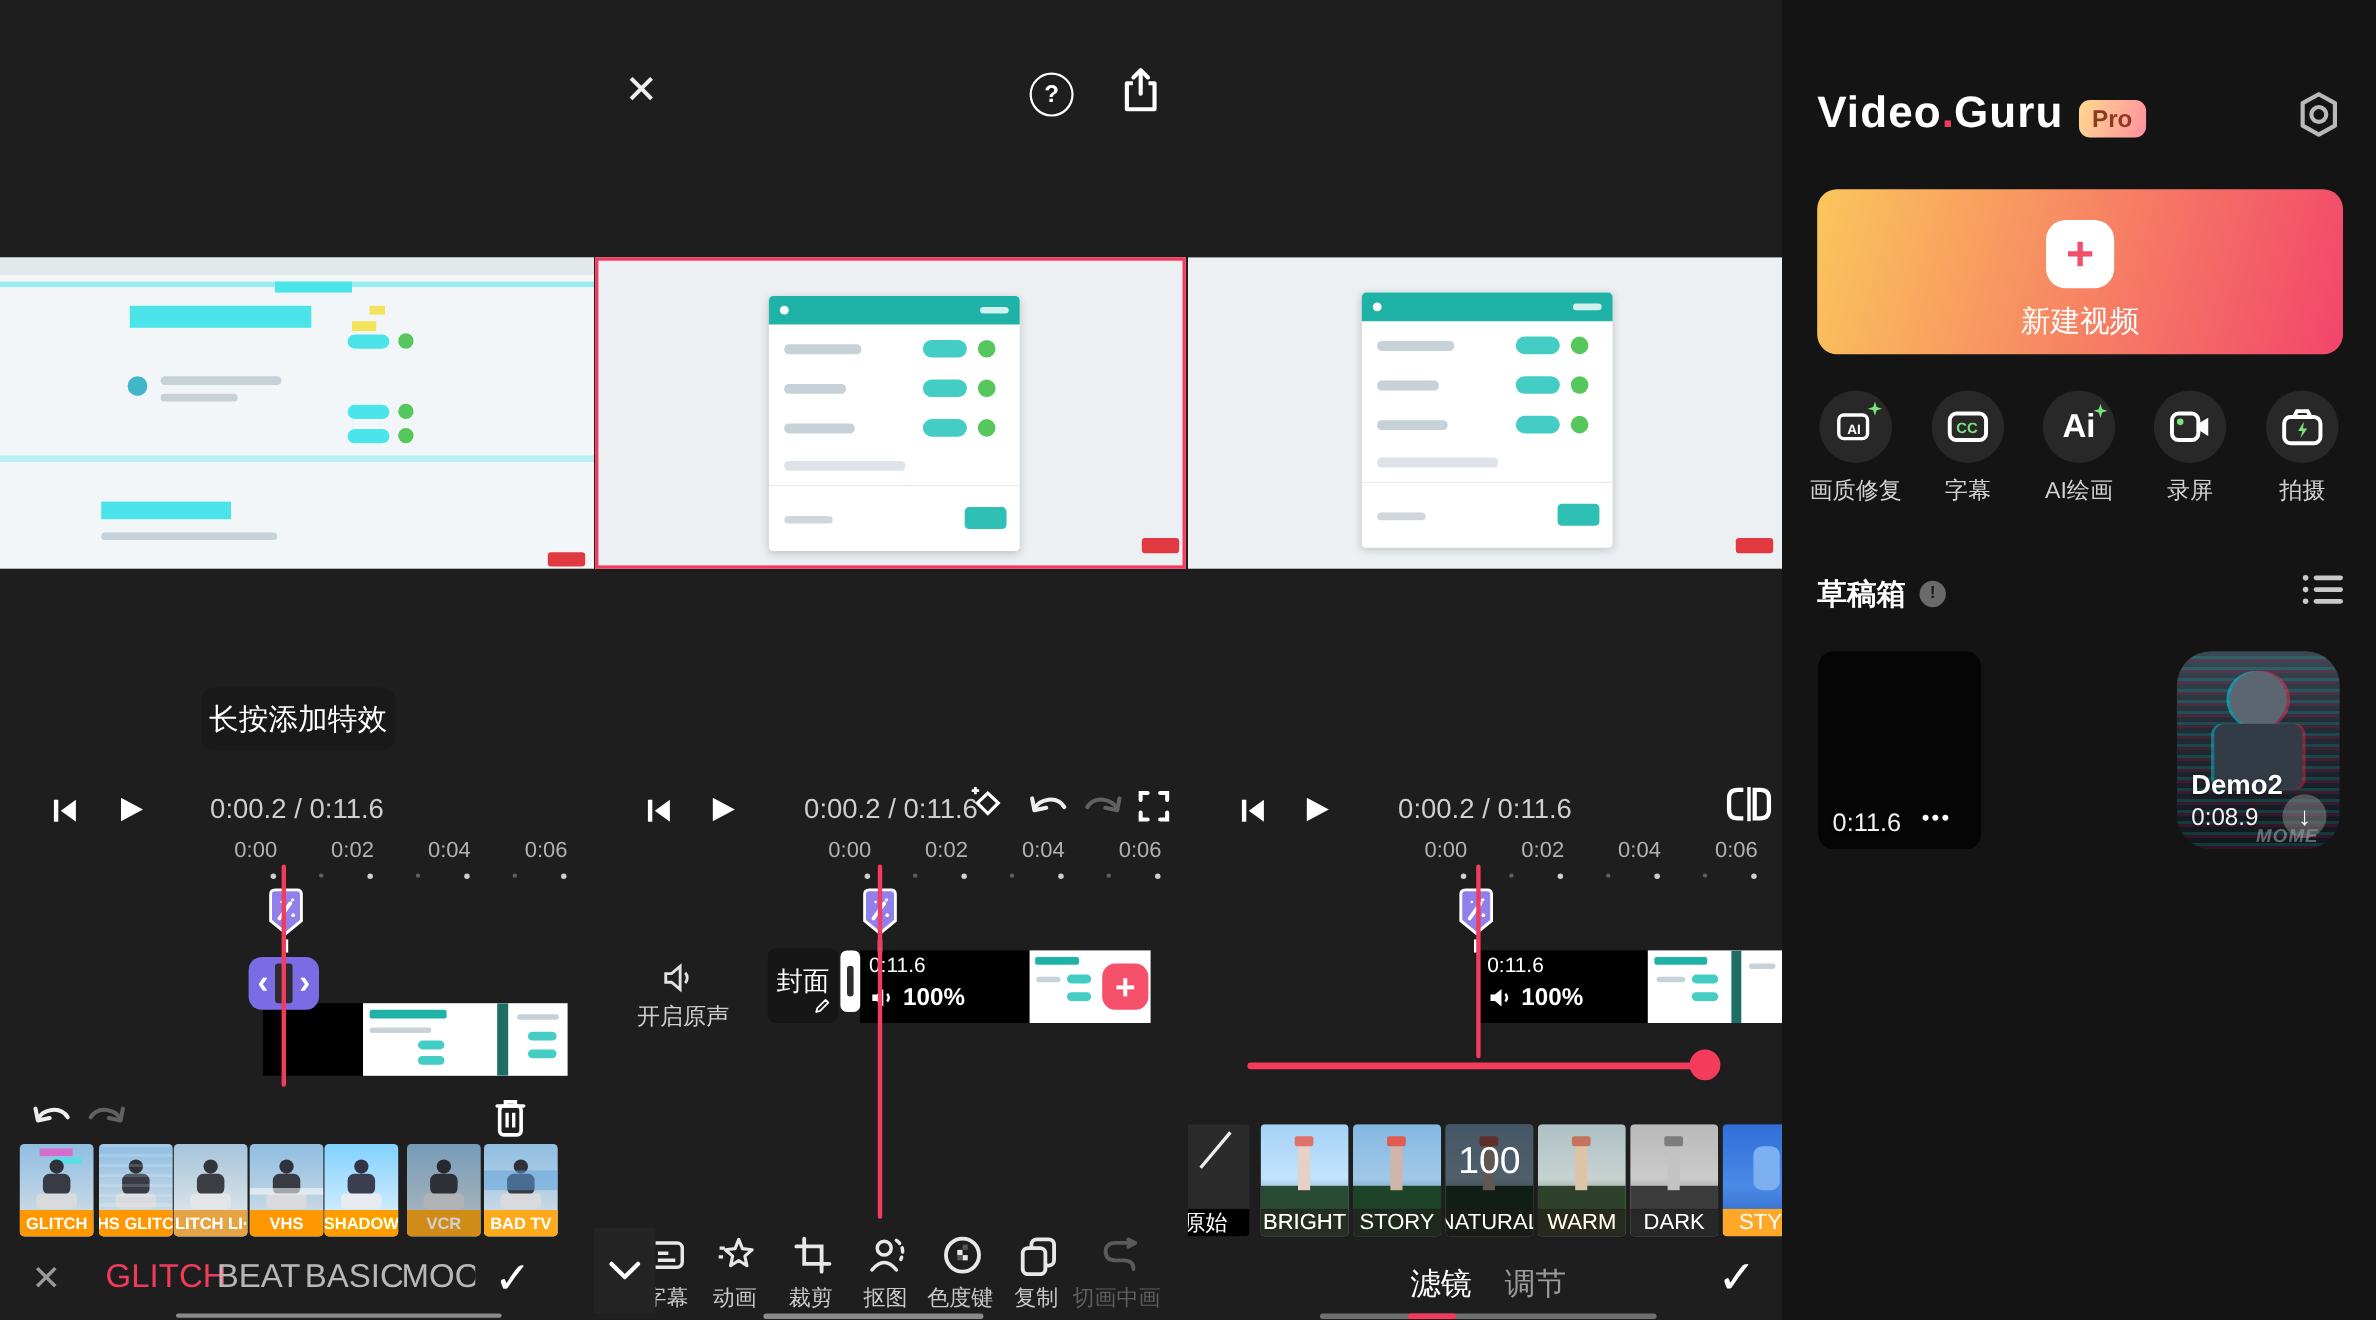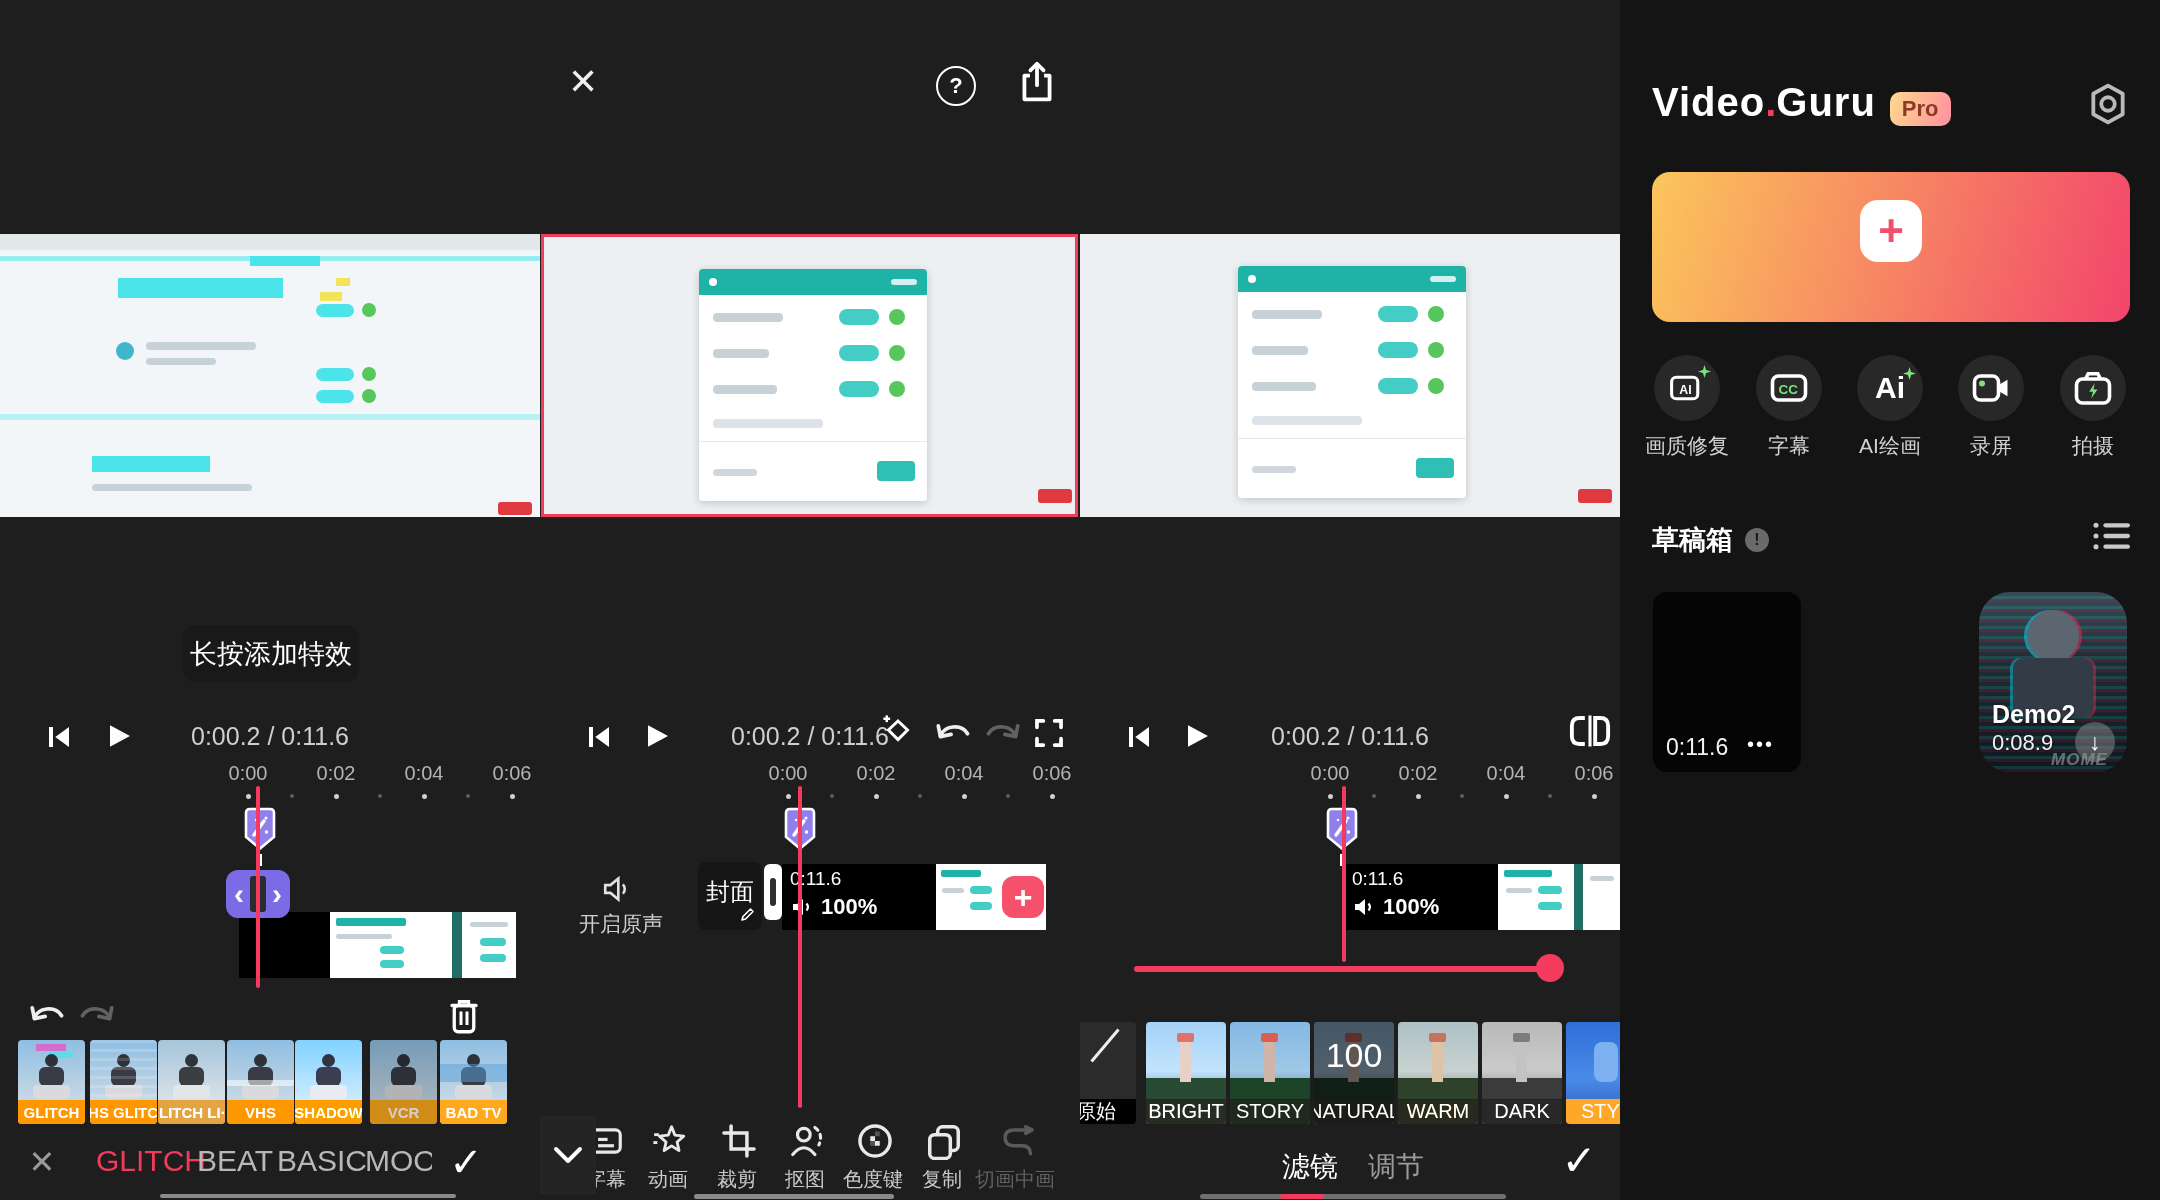--- a/index.html
+++ b/index.html
@@ -12,21 +12,21 @@
   .g-close::after{content:"✕";}
   .g-q::after{content:"?";}
   .g-check::after{content:"✓";}
   .g-left::after{content:"‹";}
   .g-right::after{content:"›";}
   .g-plus::after{content:"+";}
   .g-down::after{content:"↓";}
   .g-dots::after{content:"•••";}
   .g-info::after{content:"!";}
   
-  .tick{position:absolute;top:762px;width:70px;margin-left:-35px;text-align:center;font-size:20px;color:#b3b3b3;}
+  .tick{position:absolute;top:762px;width:70px;margin-left:-35px;font-size:20px;color:#b3b3b3;}
   .rdot{position:absolute;top:794px;width:5px;height:5px;border-radius:50%;background:#cfcfcf;}
   .rdot.dim{background:#5f5f5f;width:4px;height:4px;}
   .playhead{position:absolute;width:4px;background:#F43B5E;border-radius:2px;z-index:40;}
   .timetext{font-size:25px;color:#cfcfcf;text-align:center;}
   
   .fx{position:absolute;top:1040px;width:67px;height:84px;border-radius:4px;overflow:hidden;background:linear-gradient(180deg,#8FBEE2 0%,#BAD2E4 55%,#D9E2EA 100%);}
   .fx .head{position:absolute;left:27px;top:14px;width:13px;height:13px;border-radius:50%;background:#2F3038;}
   .fx .torso{position:absolute;left:21px;top:27px;width:25px;height:19px;border-radius:6px;background:#383A44;}
   .fx .legs{position:absolute;left:15px;top:45px;width:37px;height:14px;border-radius:4px;background:#D8DADE;}
   .fx .band{position:absolute;left:0;bottom:0;width:100%;height:24px;background:#FF9800;display:flex;align-items:center;justify-content:center;
@@ -592,20 +592,21 @@
       <svg width="44" height="44" viewBox="0 0 30 30">
           <path d="M15 2.5 L25 8 V22 L15 27.5 L5 22 V8 Z" fill="none" stroke="#b9b9b9" stroke-width="2.6" stroke-linejoin="round"></path>
           <circle cx="15" cy="15" r="4.6" fill="none" stroke="#b9b9b9" stroke-width="2.6"></circle>
         </svg>
     </div>
 
     <div class="abs" style="left:32px;top:172px;width:478px;height:150px;border-radius:18px;background:linear-gradient(105deg,#FBC65B 0%,#F2456B 100%);">
       <div class="abs g" style="left:208px;top:28px;width:62px;height:62px;background:#fff;border-radius:18px;">
         <span class="g g-plus" style="font-size:44px;font-weight:800;color:#F0506B;"></span>
       </div>
+      <div class="abs" style="left:0;top:102px;width:478px;text-align:center;font-size:27px;color:#fff;">新建视频</div>
     </div>
 
     <div class="featcirc" style="left:34px;">
       <svg width="40" height="40" viewBox="0 0 26 26">
           <rect x="3" y="6" width="17" height="14" rx="3" fill="none" stroke="#fff" stroke-width="2"></rect>
           <text x="8" y="17" font-size="8" font-weight="bold" fill="#fff">AI</text>
         </svg>
       <div class="spark" style="left:44px;top:10px;width:13px;height:13px;"></div>
     </div>
     <div class="featlabel" style="left:12px;">画质修复</div>

